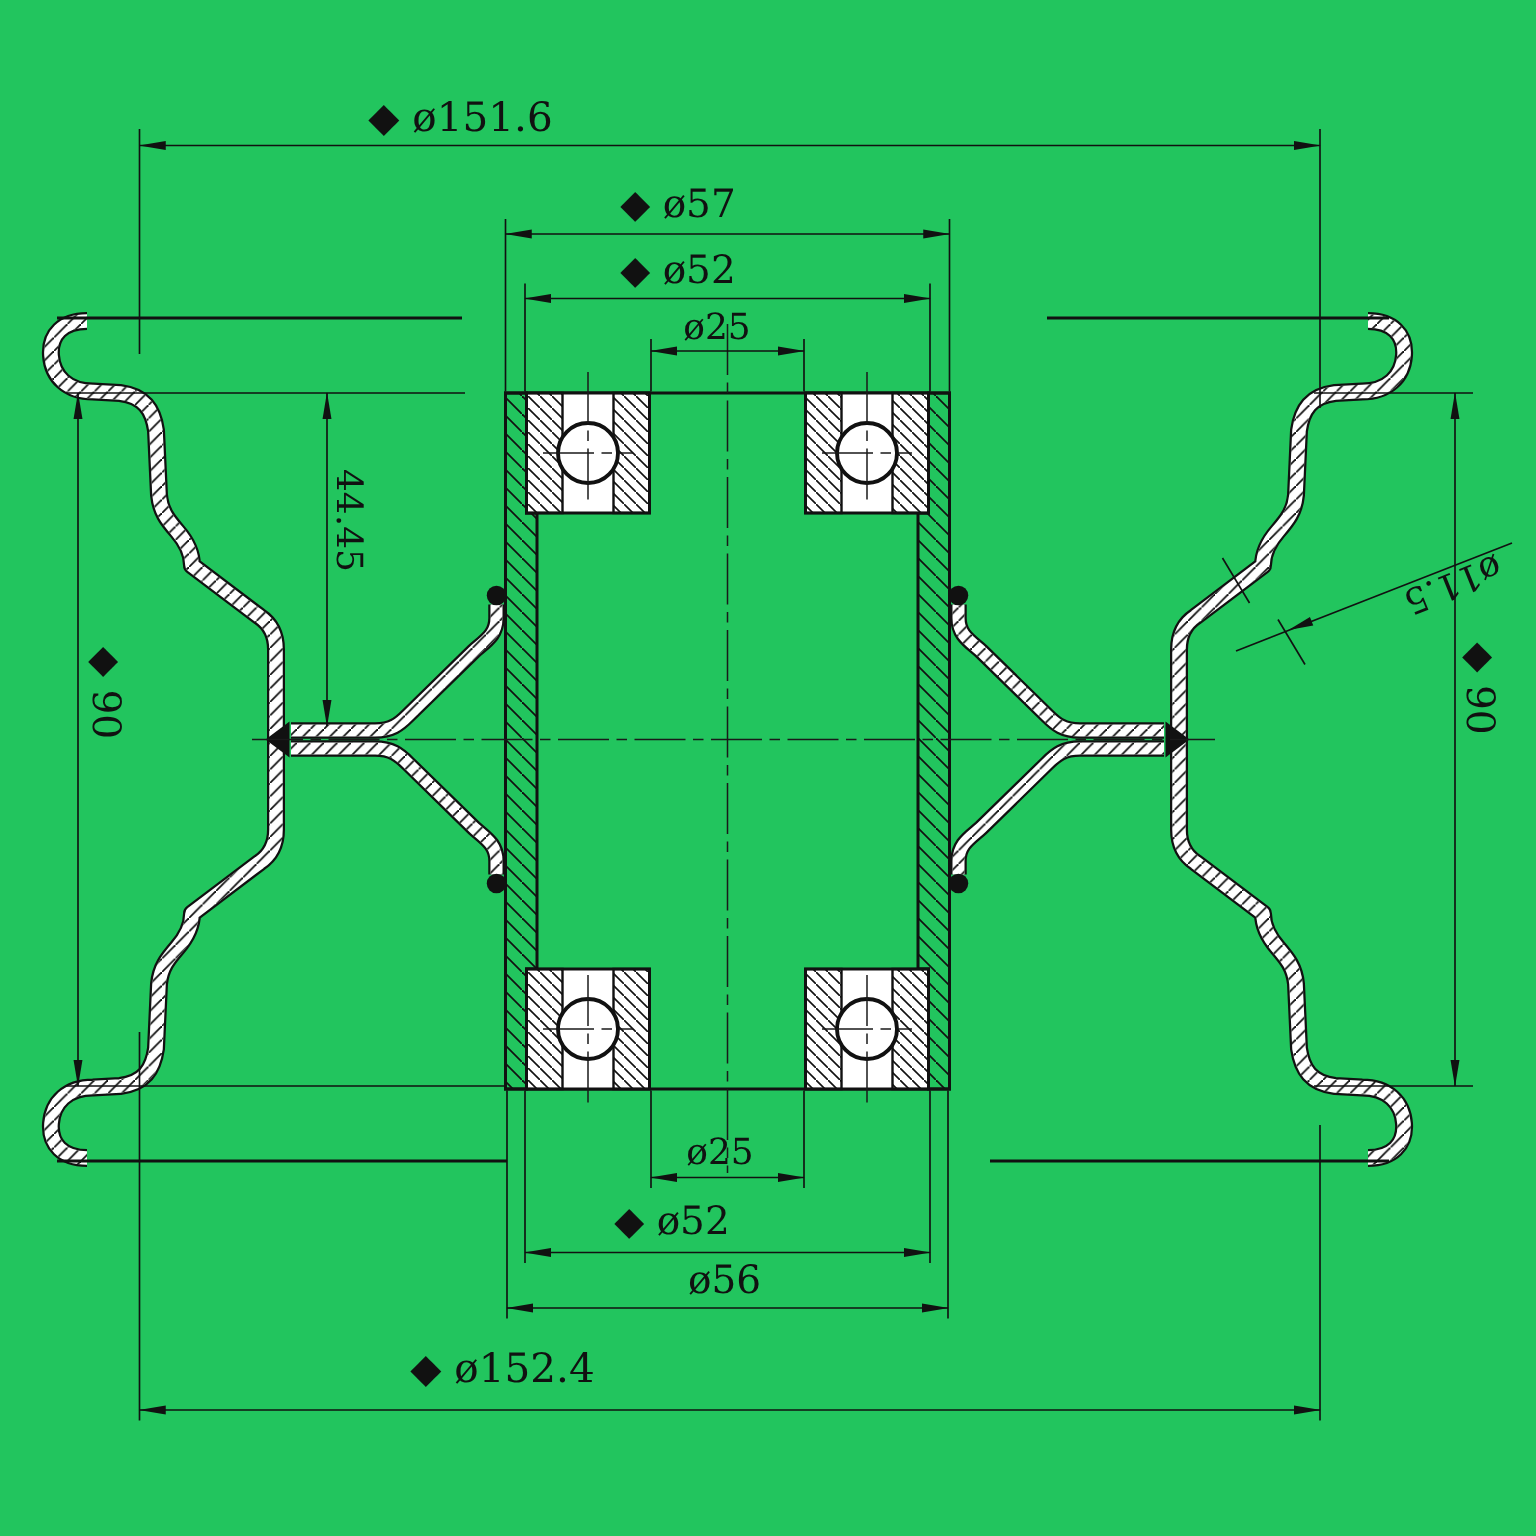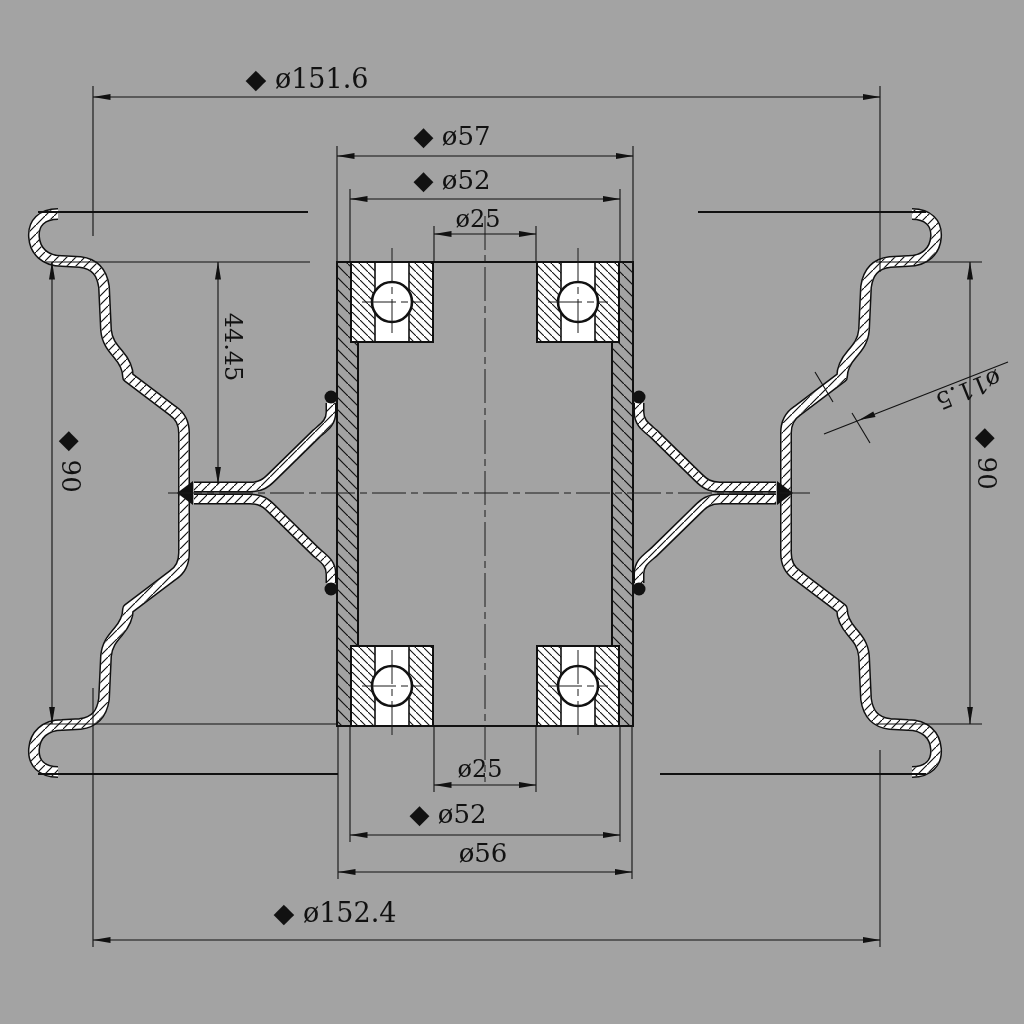--- a/index.html
+++ b/index.html
@@ -1,16 +1,16 @@
 <!DOCTYPE html>
 <html><head>
 <meta charset="utf-8">
 <style>
   html,body{margin:0;padding:0;background:#ffffff;}
-  .page{width:1024px;height:1024px;position:relative;background:#a3a3a3;overflow:hidden;}
+  .page{width:1024px;height:1024px;position:relative;background:#22c55e;overflow:hidden;}
   svg{display:block;}
   text{font-family:"DejaVu Serif","DejaVu Sans",serif;fill:#111;}
   .dimtext{font-size:26px;}
   .dimtext-sm{font-size:24px;}
   .dimtext-lg{font-size:27px;}
   .thin{stroke:#111;stroke-width:1.1;fill:none;}
   .med{stroke:#111;stroke-width:2;fill:none;}
   .cl{stroke:#1a1a1a;stroke-width:1;fill:none;stroke-dasharray:34 5 7 5;}
   .band-edge{stroke:#111;fill:none;stroke-linejoin:round;stroke-linecap:butt;}
   .band-core{stroke:#fff;fill:none;stroke-linejoin:round;stroke-linecap:butt;}

